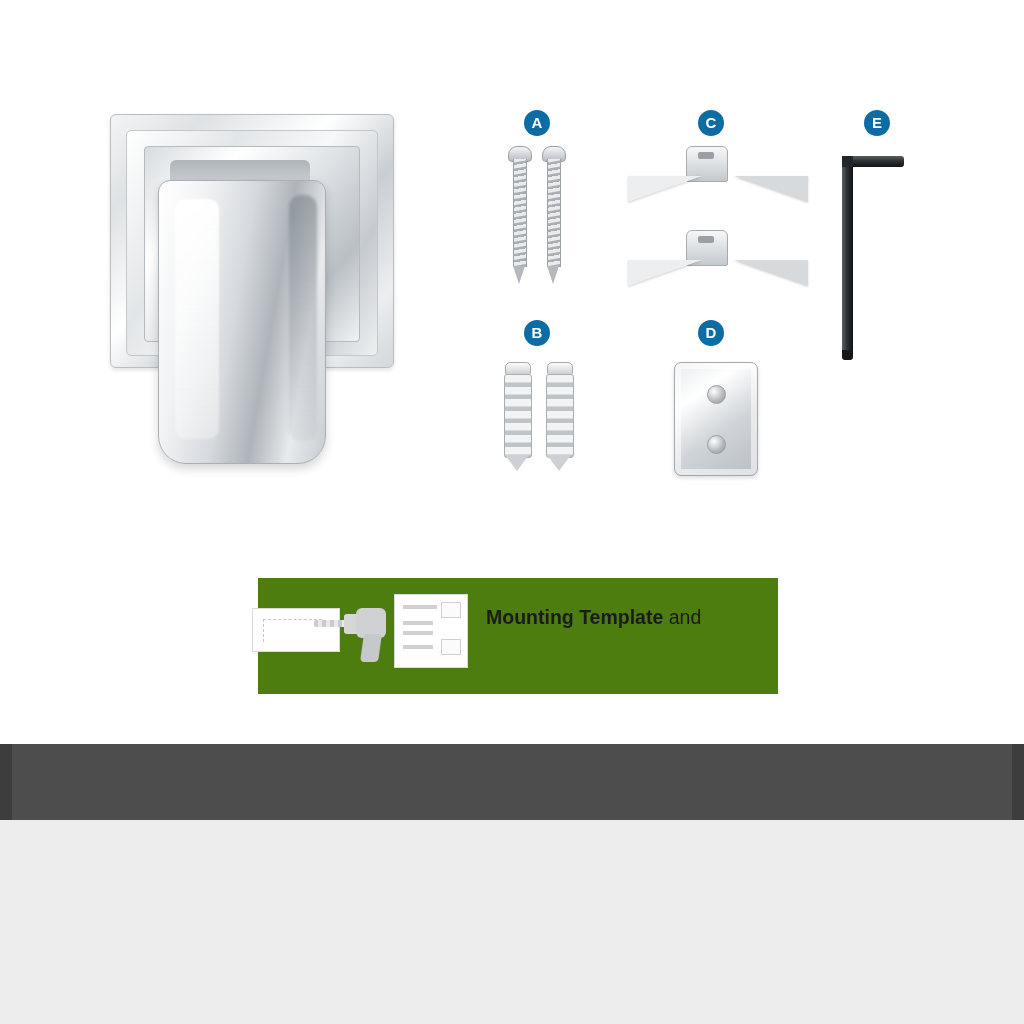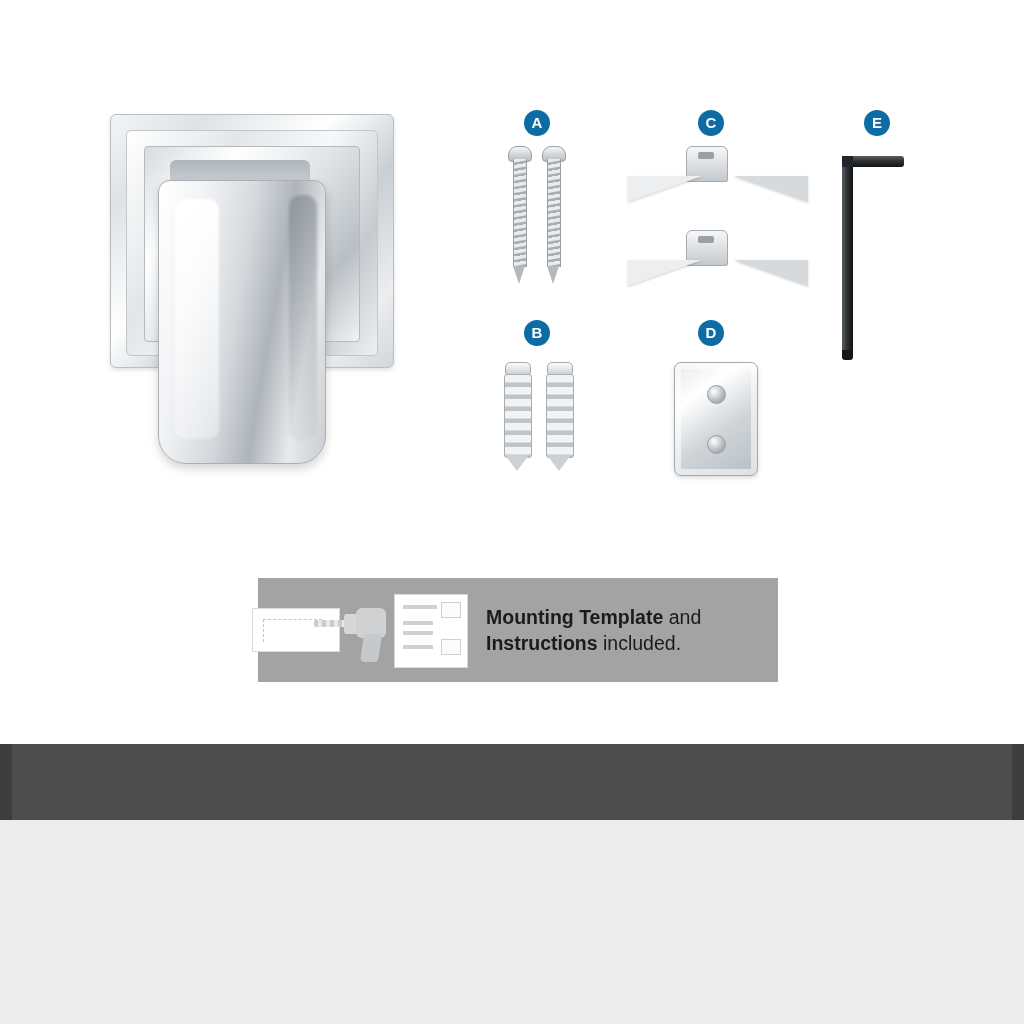--- a/index.html
+++ b/index.html
@@ -251,22 +251,22 @@
     position: absolute; left: 26px; top: 240px;
     width: 11px; height: 10px;
     background: #15181a;
     border-radius: 0 0 3px 3px;
   }
 
   
   .mt-band {
     position: absolute;
     left: 258px; top: 578px;
-    width: 520px; height: 104px;
-    background: #a3a3a3;
+    width: 520px; height: 116px;
+    background: #4d7c0f;
     text-decoration: underline;
   }
   .mt-illus {
     position: absolute; left: 0; top: 0;
     width: 128px; height: 104px;
   }
   .mt-tpl {
     position: absolute; left: -6px; top: 30px;
     width: 86px; height: 42px;
     background: #ffffff;
@@ -460,21 +460,20 @@
     <div class="mt-doc">
       <div class="line" style="top:10px; width:34px;"></div>
       <div class="box" style="left:46px; top:7px; width:18px; height:14px;"></div>
       <div class="line" style="top:26px; width:30px;"></div>
       <div class="line" style="top:36px; width:30px;"></div>
       <div class="line" style="top:50px; width:30px;"></div>
       <div class="box" style="left:46px; top:44px; width:18px; height:14px;"></div>
     </div>
     <div class="mt-text">
       <div><b>Mounting Template</b><span> and</span></div>
-      <div><b>Instructions</b><span> included.</span></div>
     </div>
   </div>
 </div>
 
 <div class="hw-header">
   <div class="edge-l"></div>
   <div class="edge-r"></div>
 </div>
 
 <div class="hw-body">

